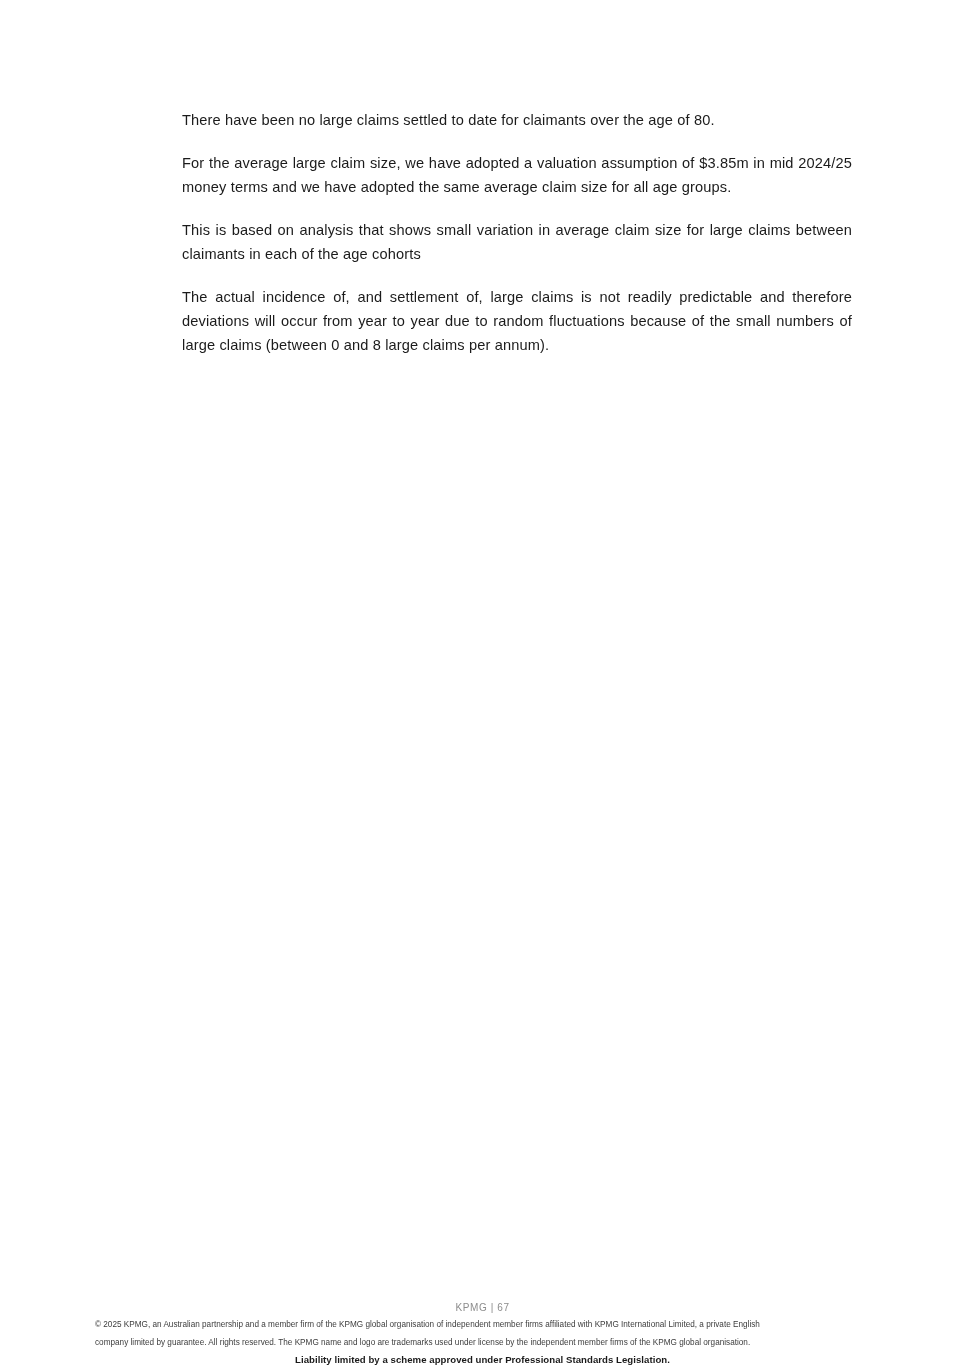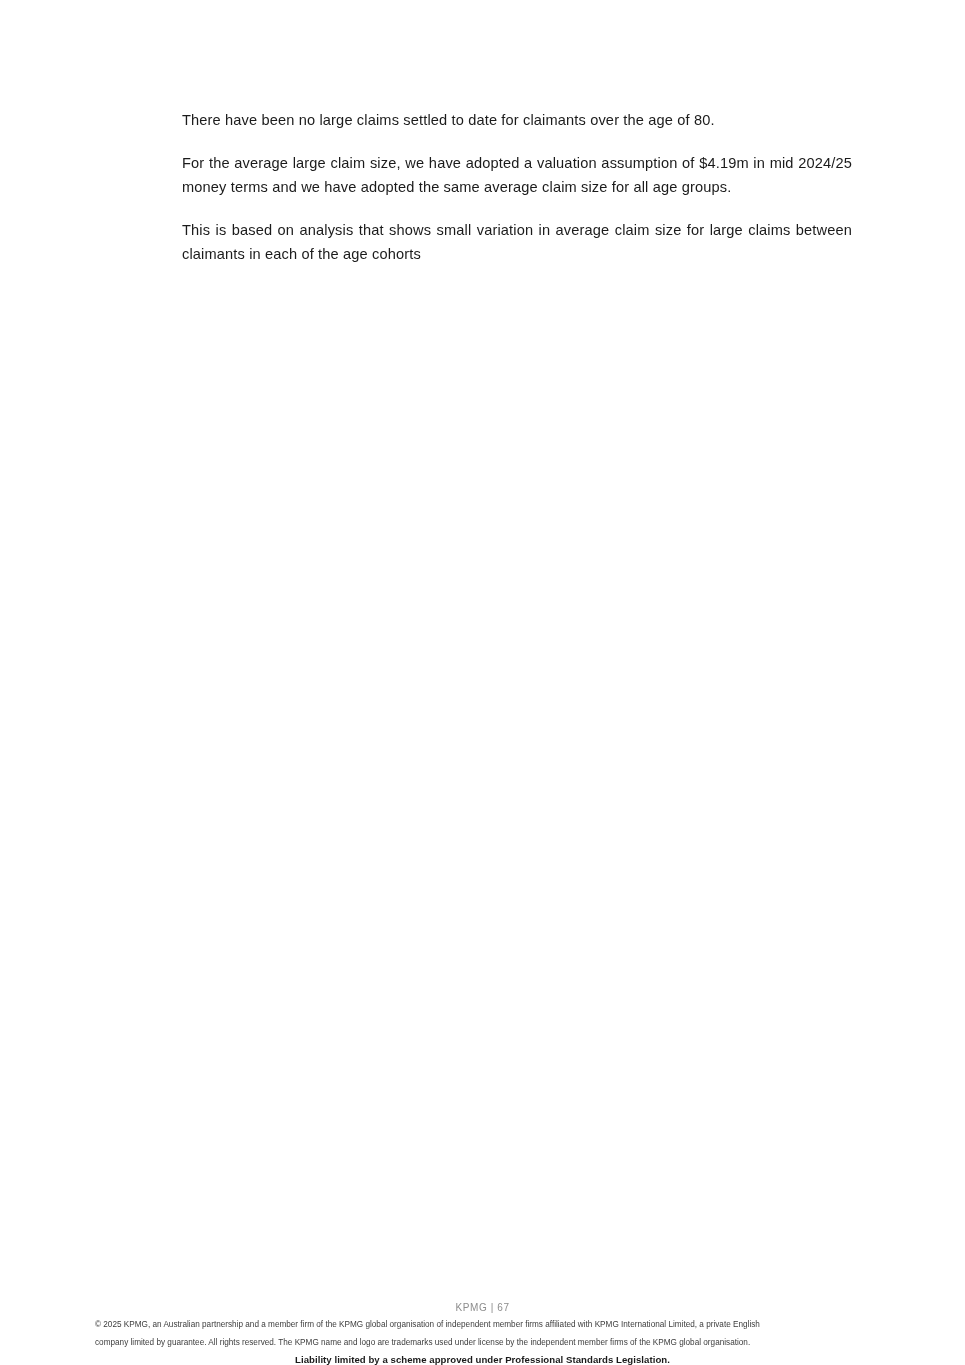--- a/index.html
+++ b/index.html
@@ -72,22 +72,23 @@
     letter-spacing: 0.005em;
   }
 </style>
 </head>
 <body>
 
 <div class="page">
 
   <div class="content">
     <p class="para single">There have been no large claims settled to date for claimants over the age of 80.</p>
-    <p class="para">For the average large claim size, we have adopted a valuation assumption of $4.19m in mid 2024/25 money terms and we have adopted the same average claim size for all age groups.</p>
+    <p class="para">For the average large claim size, we have adopted a valuation assumption of $3.85m in mid 2024/25 money terms and we have adopted the same average claim size for all age groups.</p>
     <p class="para">This is based on analysis that shows small variation in average claim size for large claims between claimants in each of the age cohorts</p>
+    <p class="para last">The actual incidence of, and settlement of, large claims is not readily predictable and therefore deviations will occur from year to year due to random fluctuations because of the small numbers of large claims (between 0 and 8 large claims per annum).</p>
   </div>
 
   <div class="footer">
     <div class="page-marker">KPMG  |  67</div>
     <div class="legal">© 2025 KPMG, an Australian partnership and a member firm of the KPMG global organisation of independent member firms affiliated with KPMG International Limited, a private English</div>
     <div class="legal">company limited by guarantee. All rights reserved. The KPMG name and logo are trademarks used under license by the independent member  firms of the KPMG global organisation.</div>
     <div class="legal-strong">Liability limited by a scheme approved under Professional Standards Legislation.</div>
   </div>
 
 </div>

